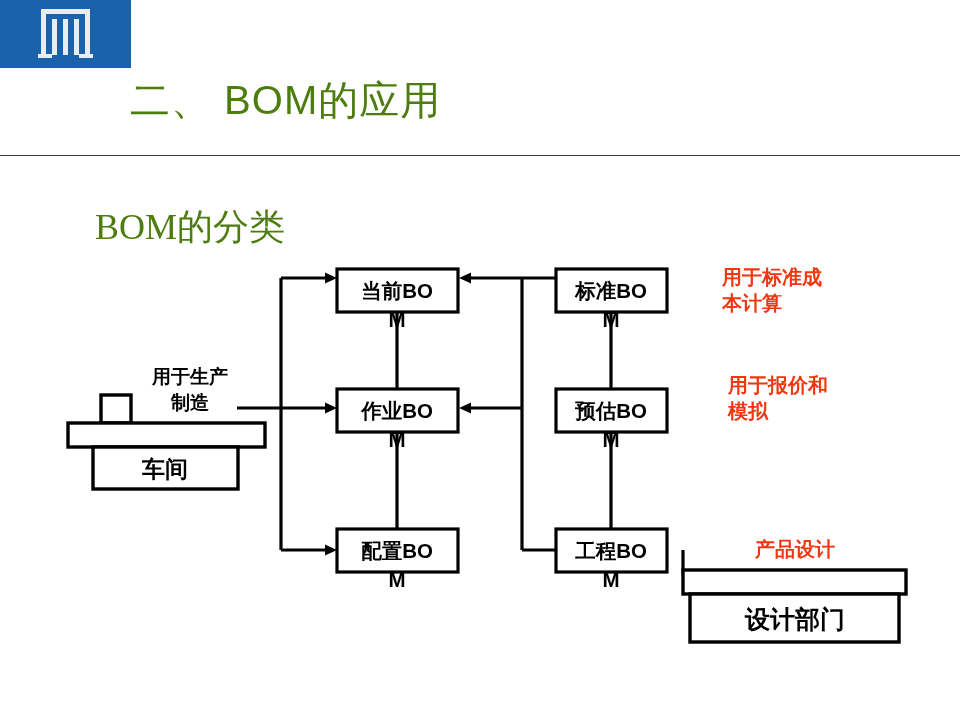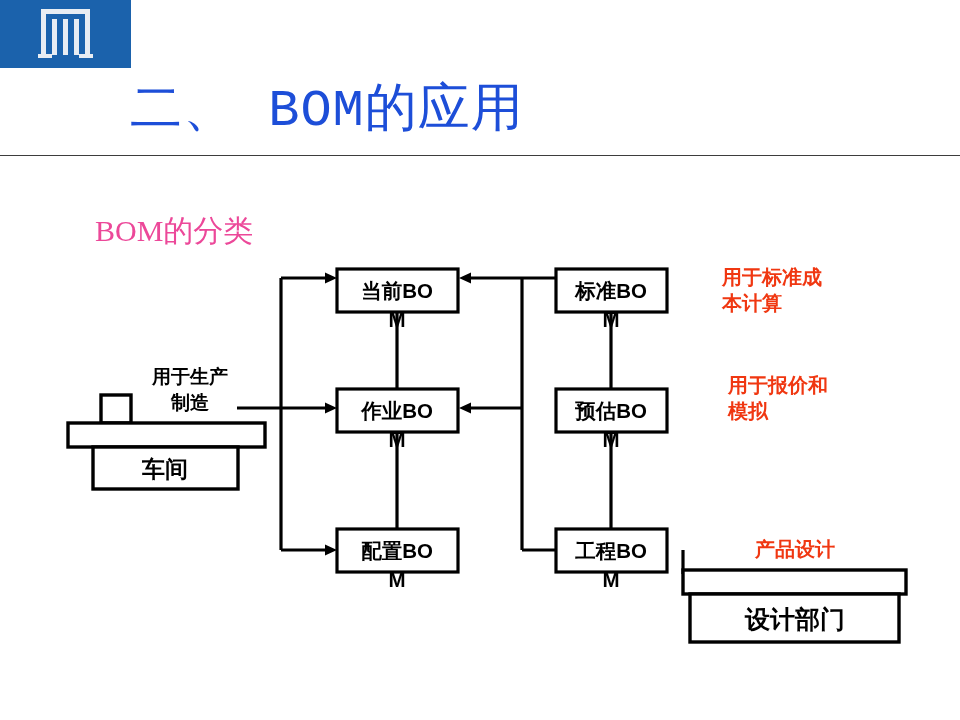--- a/index.html
+++ b/index.html
@@ -15,40 +15,39 @@
   
   .logo{
     position:absolute;left:0;top:0;width:131px;height:68px;
     background:#1B62AC;
   }
   .logo svg{display:block;}
 
   
   .title{
     position:absolute;left:130px;top:73px;
-    font-family:Liberation Mono, monospace;
-    font-size:52px;
+    font-family:Liberation Sans, sans-serif;
+    font-size:40px;
     font-weight:400;
-    color:#1d4ed8;
+    color:#4d7c0f;
     letter-spacing:1px;
     white-space:nowrap;
   }
   .rule{
     position:absolute;left:0;top:155px;width:960px;height:0;
     border-top:1.4px solid #3d3d3d;
   }
 
   
   .subtitle{
     position:absolute;left:95px;top:203px;
     font-family:"Liberation Serif", serif;
-    font-size:30px;
-    color:#ec4899;
+    font-size:36px;
+    color:#4d7c0f;
     white-space:nowrap;
-    margin-top:8px;
   }
 
   
   #diagram{position:absolute;left:0;top:170px;width:960px;height:550px;}
 
   .bx{fill:#ffffff;stroke:#000000;stroke-width:3.2;}
   .ln{stroke:#000000;stroke-width:3.2;fill:none;stroke-linecap:butt;}
   .boxtxt{
     font-family:"Liberation Sans", sans-serif;
     font-size:20.5px;font-weight:bold;fill:#000000;

